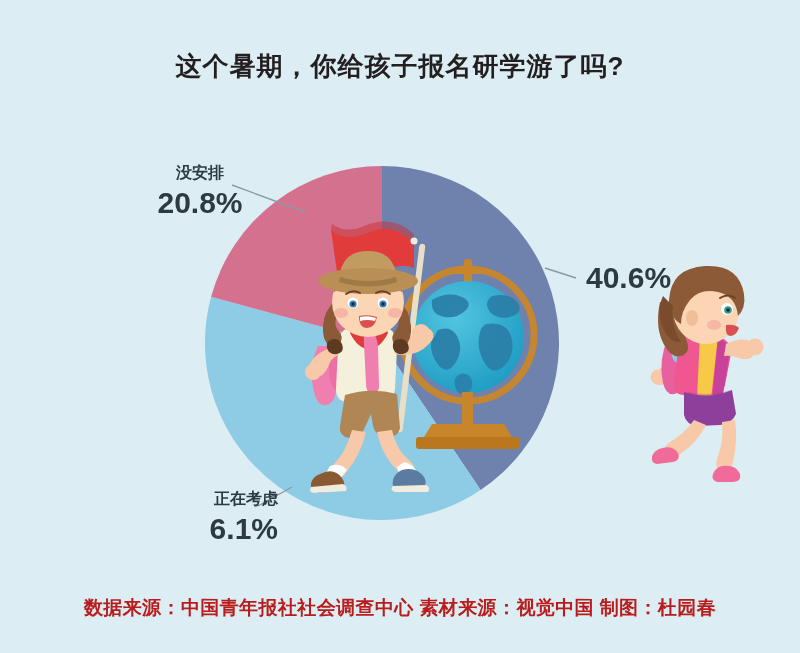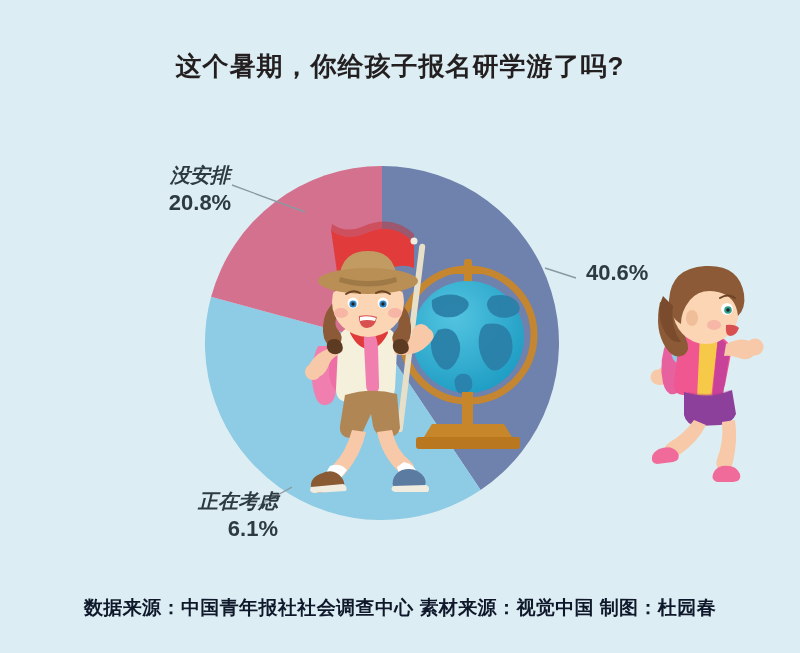--- a/index.html
+++ b/index.html
@@ -50,27 +50,26 @@
   }
 
   
   .callout {
     position: absolute;
     color: #2e3a42;
     font-weight: bold;
     line-height: 1.32;
   }
   .callout .cat {
-    font-size: 20px;
+    font-size: 16px;
     display: block;
     white-space: nowrap;
-    font-style: italic;
   }
   .callout .pct {
-    font-size: 22px;
+    font-size: 30px;
     display: block;
     white-space: nowrap;
   }
   .callout-noplan {
     left: 148px;
     top: 162px;
     text-align: center;
     width: 104px;
   }
   .callout-planned {
@@ -88,21 +87,21 @@
 
   
   .footer {
     position: absolute;
     left: 0;
     top: 595px;
     width: 800px;
     text-align: center;
     font-size: 19px;
     font-weight: bold;
-    color: #0f172a;
+    color: #b91c1c;
     letter-spacing: 0.4px;
   }
 </style>
 </head>
 <body>
 
 <div id="infographic">
 
   <div class="title">这个暑期，你给孩子报名研学游了吗?</div>
 

